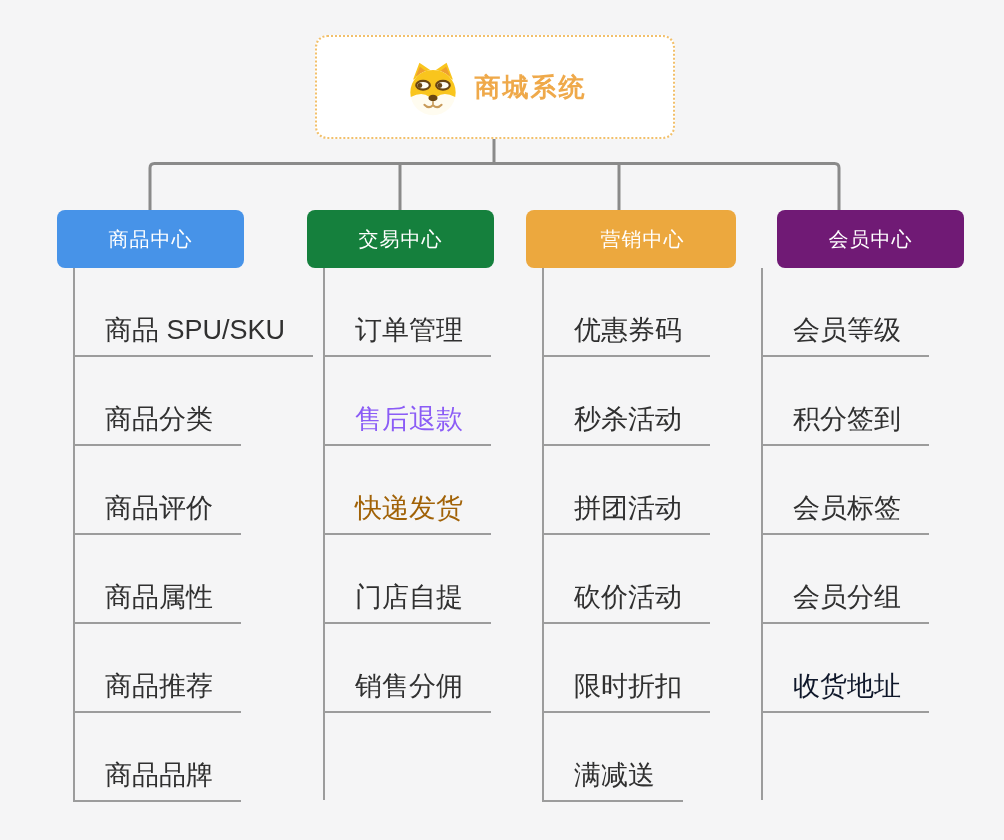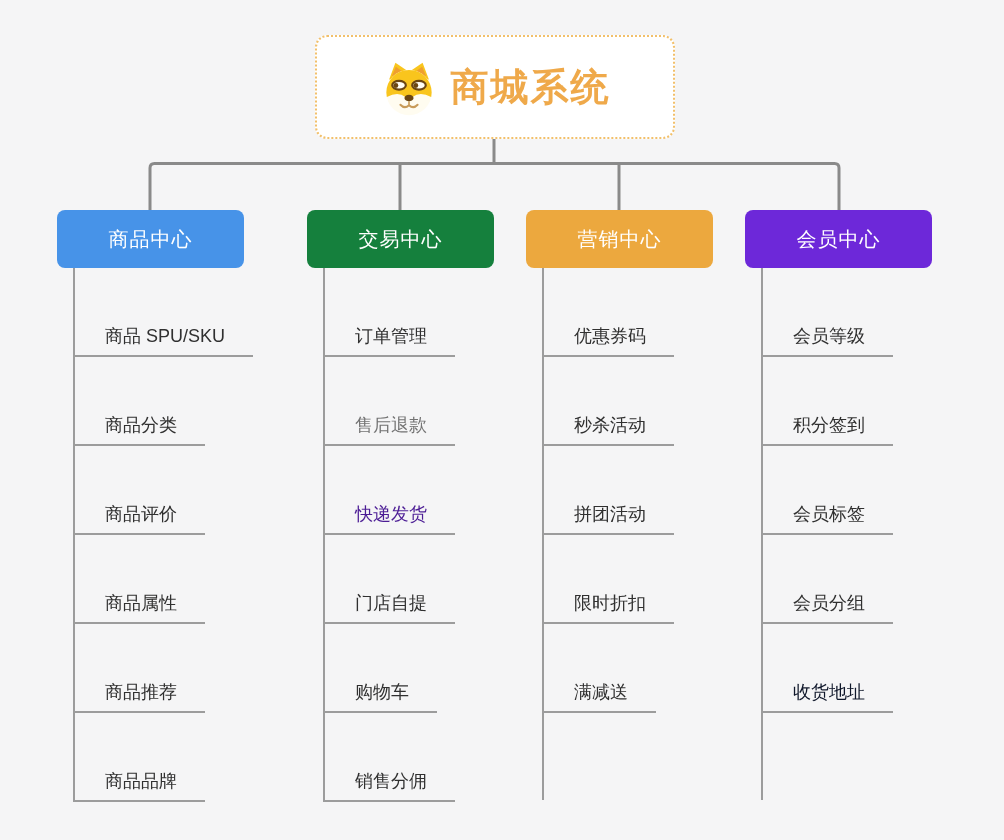--- a/index.html
+++ b/index.html
@@ -23,21 +23,21 @@
   .root-node{
     position:absolute;left:315px;top:35px;width:360px;height:104px;
     background:#ffffff;
     border:2px dotted #f2c06b;
     border-radius:12px;
     box-sizing:border-box;
     display:flex;align-items:center;justify-content:center;gap:13px;
     cursor:pointer;
   }
   .root-label{
-    font-size:38px;font-weight:bold;letter-spacing:2px;
+    font-size:26px;font-weight:bold;letter-spacing:2px;
   }
   .doge{width:58px;height:58px;flex:0 0 auto;margin-top:2px;}
   
   .branch{position:absolute;top:210px;width:240px;}
   .branch-1{left:57px;}
   .branch-2{left:307px;}
   .branch-3{left:526px;}
   .branch-4{left:745px;}
   .branch-header{
     width:187px;height:58px;
@@ -53,21 +53,21 @@
   .leaf-row{
     height:89px;
     margin-left:16px;
     display:flex;align-items:flex-end;
   }
   .leaf-row:first-child{height:87px;}
   .leaf{
     display:inline-block;
     padding:0 28px 7px 32px;
     border-bottom:2px solid #9c9c9c;
-    font-size:18px;
+    font-size:27px;
     white-space:nowrap;
     cursor:pointer;
   }
 </style>
 </head>
 <body>
 
 <div class="canvas">
 
   <svg class="connector-svg">
@@ -119,58 +119,58 @@
     </div>
   </div>
 
   <div class="branch branch-2">
     <div class="branch-header" style="background-color: #15803d;">交易中心</div>
     <div class="trunk" style="background-color: rgb(156, 156, 156);"></div>
     <div class="leaf-row">
       <span class="leaf" style="color: rgb(48, 48, 48); border-bottom-color: rgb(156, 156, 156);">订单管理</span>
     </div>
     <div class="leaf-row">
-      <span class="leaf" style="color: #737373; border-bottom-color: rgb(156, 156, 156);">售后退款</span>
+      <span class="leaf" style="color: #8b5cf6; border-bottom-color: rgb(156, 156, 156);">售后退款</span>
     </div>
     <div class="leaf-row">
-      <span class="leaf" style="color: #4c1d95; border-bottom-color: rgb(156, 156, 156); text-align: right;">快递发货</span>
+      <span class="leaf" style="color: #a16207; border-bottom-color: rgb(156, 156, 156); text-align: right;">快递发货</span>
     </div>
     <div class="leaf-row">
       <span class="leaf" style="color: rgb(48, 48, 48); border-bottom-color: rgb(156, 156, 156);">门店自提</span>
-    </div>
-    <div class="leaf-row">
-      <span class="leaf" style="color: rgb(48, 48, 48); border-bottom-color: rgb(156, 156, 156);">购物车</span>
     </div>
     <div class="leaf-row">
       <span class="leaf" style="color: rgb(48, 48, 48); border-bottom-color: rgb(156, 156, 156);">销售分佣</span>
     </div>
   </div>
 
   <div class="branch branch-3">
-    <div class="branch-header" style="background-color: rgb(236, 168, 62);">营销中心</div>
+    <div class="branch-header" style="background-color: rgb(236, 168, 62); padding-left: 23px;">营销中心</div>
     <div class="trunk" style="background-color: rgb(156, 156, 156);"></div>
     <div class="leaf-row">
       <span class="leaf" style="color: rgb(48, 48, 48); border-bottom-color: rgb(156, 156, 156);">优惠券码</span>
     </div>
     <div class="leaf-row">
       <span class="leaf" style="color: rgb(48, 48, 48); border-bottom-color: rgb(156, 156, 156);">秒杀活动</span>
     </div>
     <div class="leaf-row">
       <span class="leaf" style="color: rgb(48, 48, 48); border-bottom-color: rgb(156, 156, 156);">拼团活动</span>
     </div>
     <div class="leaf-row">
+      <span class="leaf" style="color: rgb(48, 48, 48); border-bottom-color: rgb(156, 156, 156);">砍价活动</span>
+    </div>
+    <div class="leaf-row">
       <span class="leaf" style="color: rgb(48, 48, 48); border-bottom-color: rgb(156, 156, 156);">限时折扣</span>
     </div>
     <div class="leaf-row">
       <span class="leaf" style="color: rgb(48, 48, 48); border-bottom-color: rgb(156, 156, 156);">满减送</span>
     </div>
   </div>
 
   <div class="branch branch-4">
-    <div class="branch-header" style="background-color: #6d28d9;">会员中心</div>
+    <div class="branch-header" style="background-color: #701a75; margin-left: 32px;">会员中心</div>
     <div class="trunk" style="background-color: rgb(156, 156, 156);"></div>
     <div class="leaf-row">
       <span class="leaf" style="color: rgb(48, 48, 48); border-bottom-color: rgb(156, 156, 156);">会员等级</span>
     </div>
     <div class="leaf-row">
       <span class="leaf" style="color: rgb(48, 48, 48); border-bottom-color: rgb(156, 156, 156);">积分签到</span>
     </div>
     <div class="leaf-row">
       <span class="leaf" style="color: rgb(48, 48, 48); border-bottom-color: rgb(156, 156, 156); font-family: Liberation Mono, monospace;">会员标签</span>
     </div>

